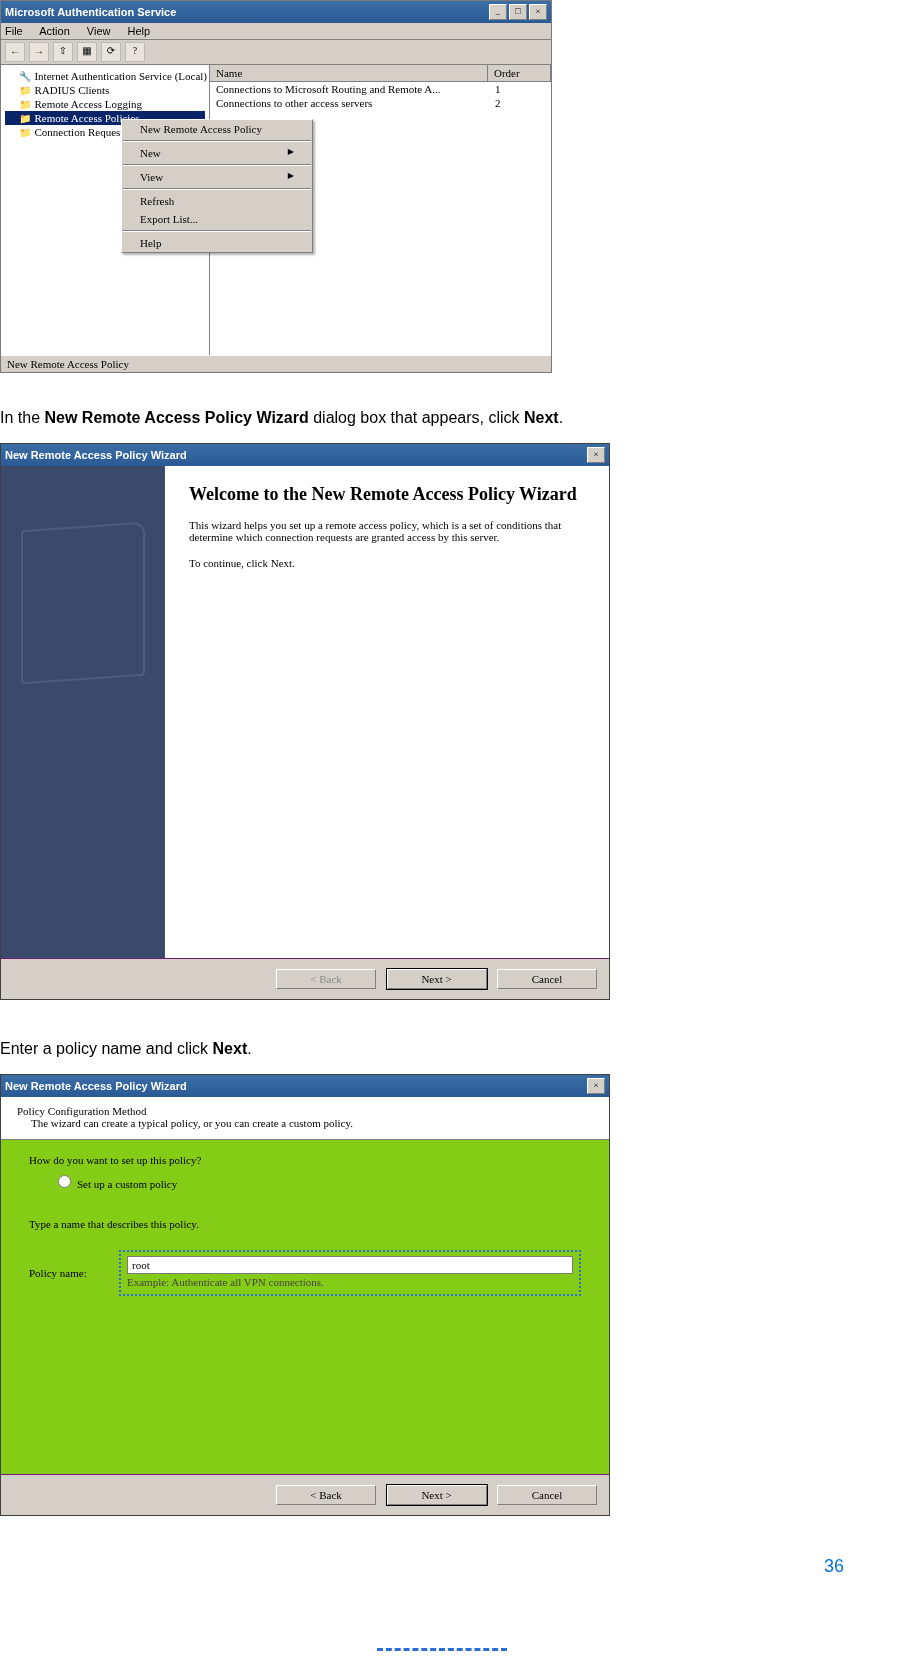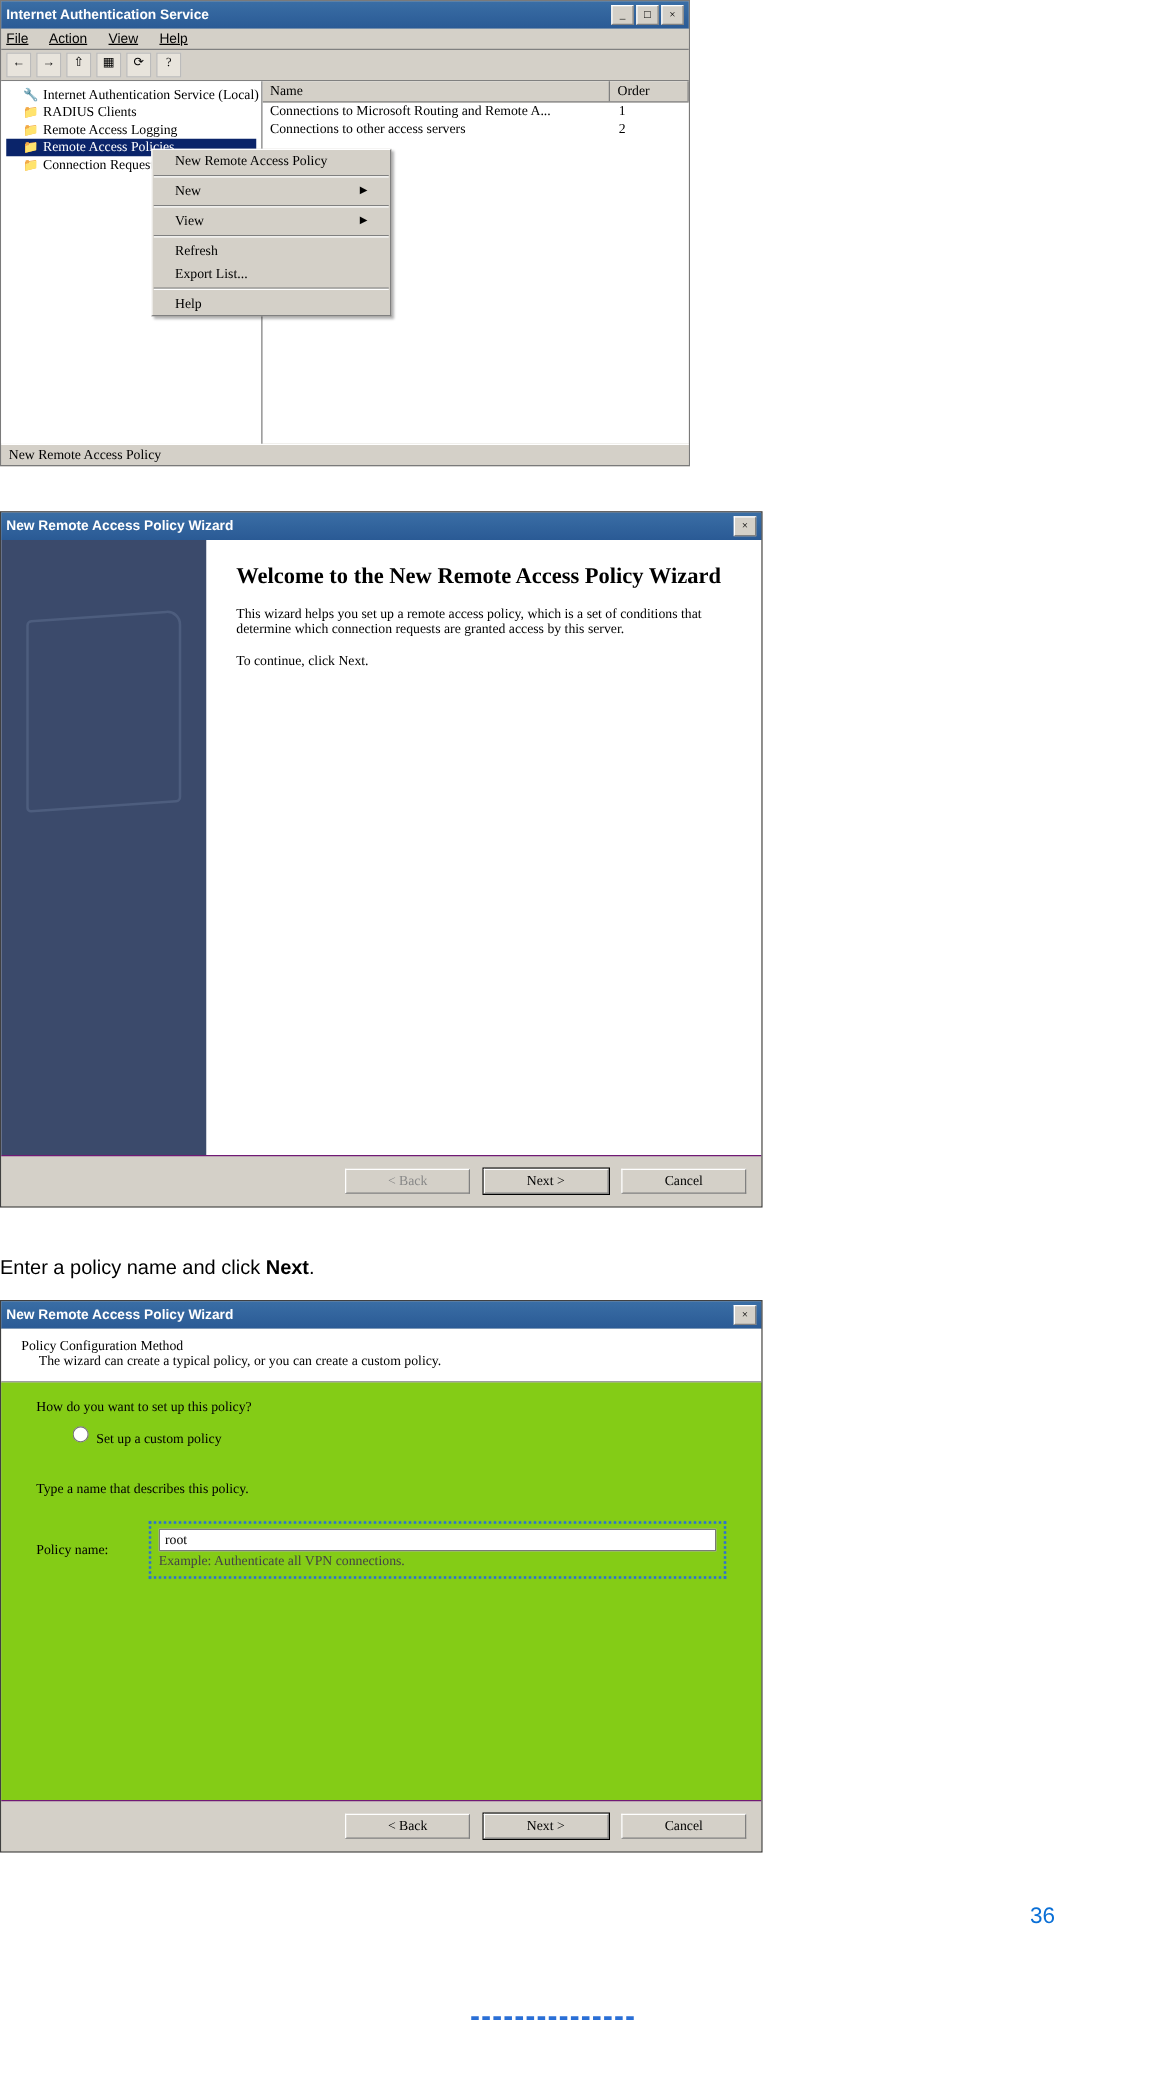--- a/index.html
+++ b/index.html
@@ -53,30 +53,30 @@
   .radio{margin:6px 0 6px 24px;}
   .radio input{margin-right:6px;}
   .field-row{display:flex;align-items:center;margin:6px 0;}
   .field-row label{width:90px;}
   .dotted-wrap{border:2px dotted #2a6fd6;padding:4px 6px 6px 6px;flex:1;}
   .txt{width:100%;border:1px solid #7a7a7a;padding:2px 4px;font:11px Tahoma;box-sizing:border-box;background:#fff;}
   .example{font:11px Tahoma;color:#444;margin-top:2px;}
   .pagenum{color:#0a6fd6;font:18px Arial;text-align:right;margin:20px 40px 0 0;}
   .footer-dash{margin-top:60px;text-align:center;}
   .footer-dash span{display:inline-block;width:130px;border-top:3px dashed #2a6fd6;}
-  .under{text-decoration:underline;}
+  .under{}
 </style>
 </head>
 <body>
 
 <div class="page">
 
   <div class="win" style="width:550px;">
     <div class="titlebar">
-      <span>Internet Authentication Service</span>
+      <span>Microsoft Authentication Service</span>
       <span class="spacer"></span>
       <span class="winbtn">_</span>
       <span class="winbtn">□</span>
       <span class="winbtn">×</span>
     </div>
     <div class="menubar">
       <span class="under">File</span>
       <span class="under">Action</span>
       <span class="under">View</span>
       <span class="under">Help</span>
@@ -121,20 +121,23 @@
         </div>
         <div class="list-row">
           <div>Connections to other access servers</div>
           <div style="width:50px;">2</div>
         </div>
       </div>
     </div>
     <div class="statusbar">New Remote Access Policy</div>
   </div>
 
+  <p class="instr">
+    <span>In the </span><b>New Remote Access Policy Wizard</b><span> dialog box that appears, click </span><b>Next</b><span>.</span>
+  </p>
 
   <div class="wizard">
     <div class="titlebar">
       <span>New Remote Access Policy Wizard</span>
       <span class="spacer"></span>
       <span class="winbtn">×</span>
     </div>
     <div class="wiz-body">
       <div class="wiz-side"></div>
       <div class="wiz-main">

